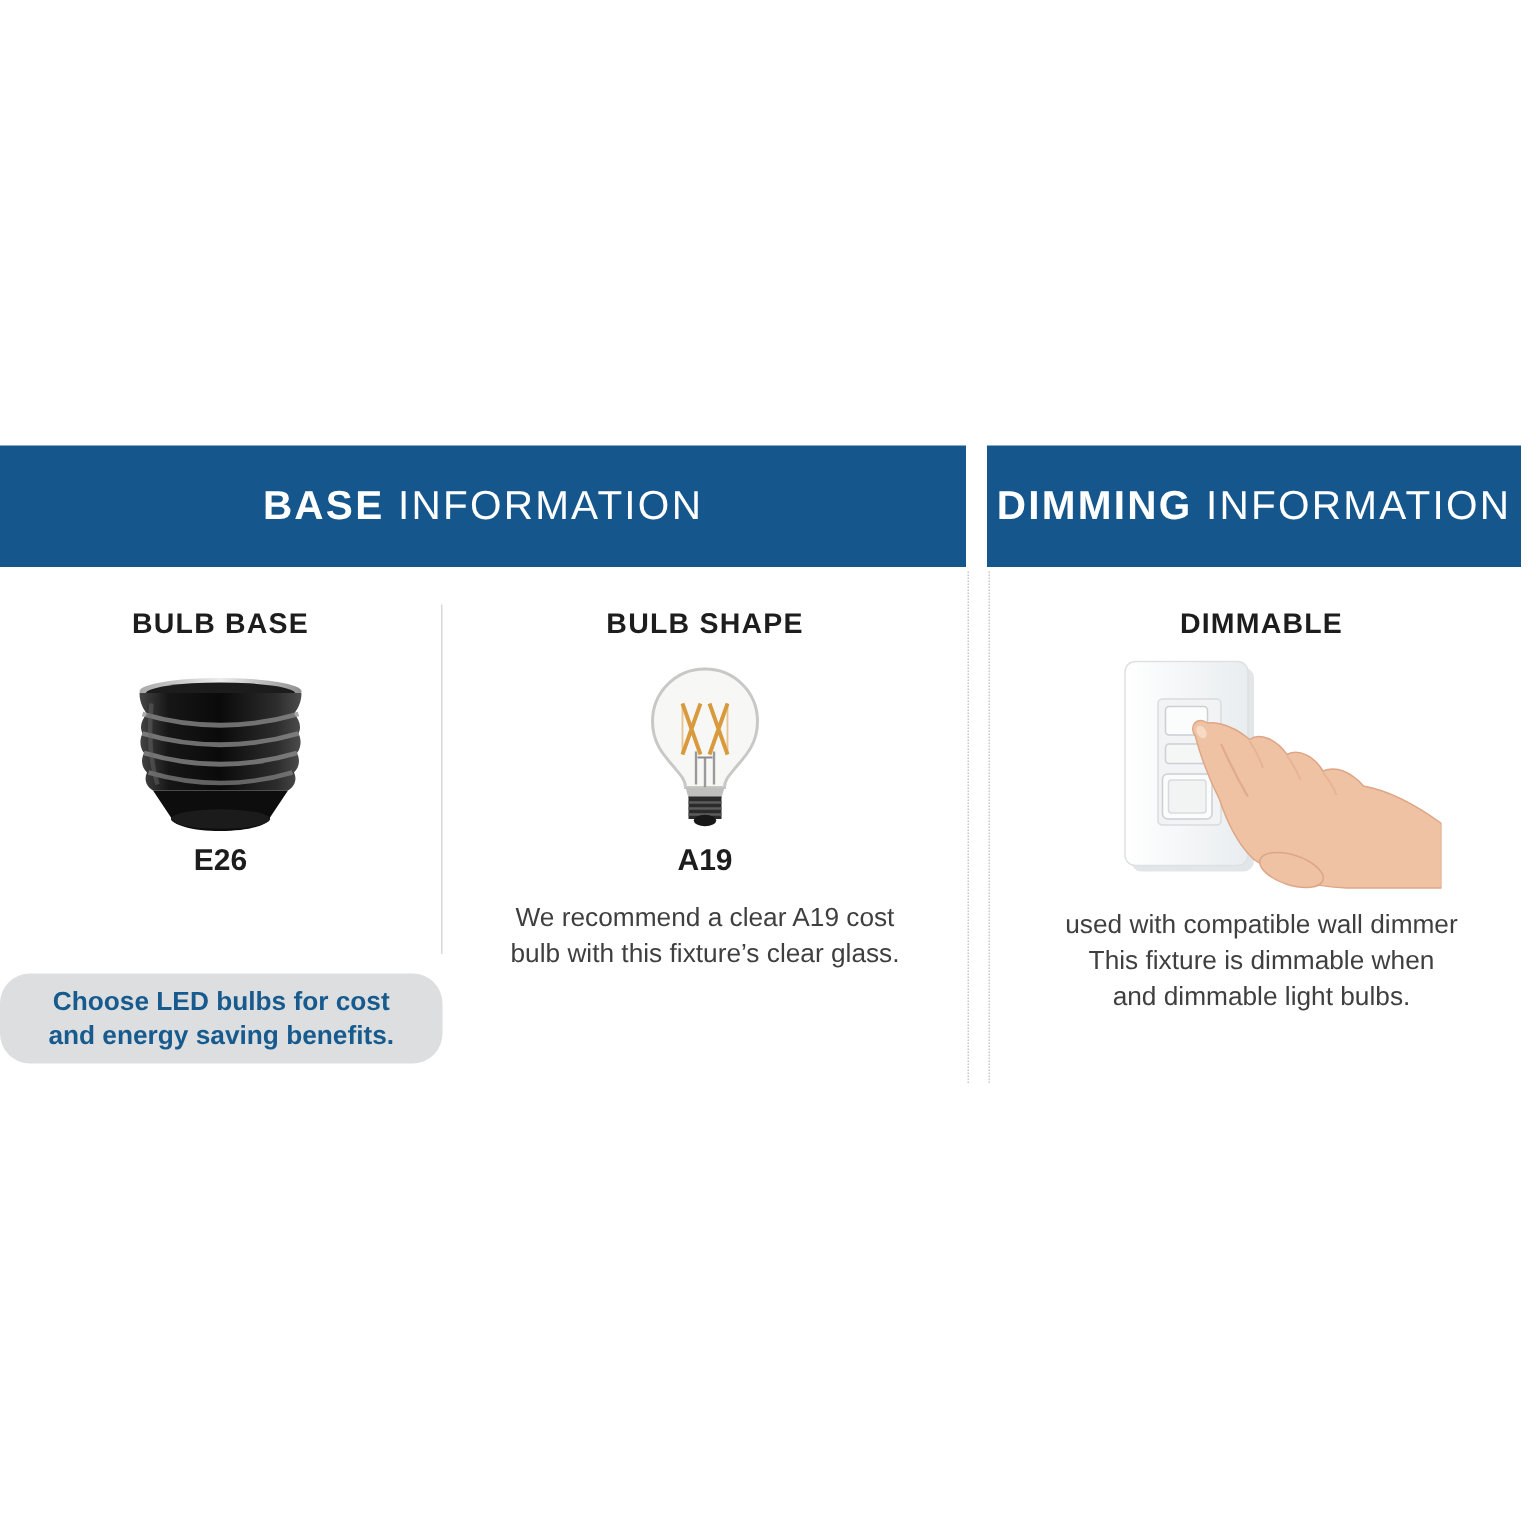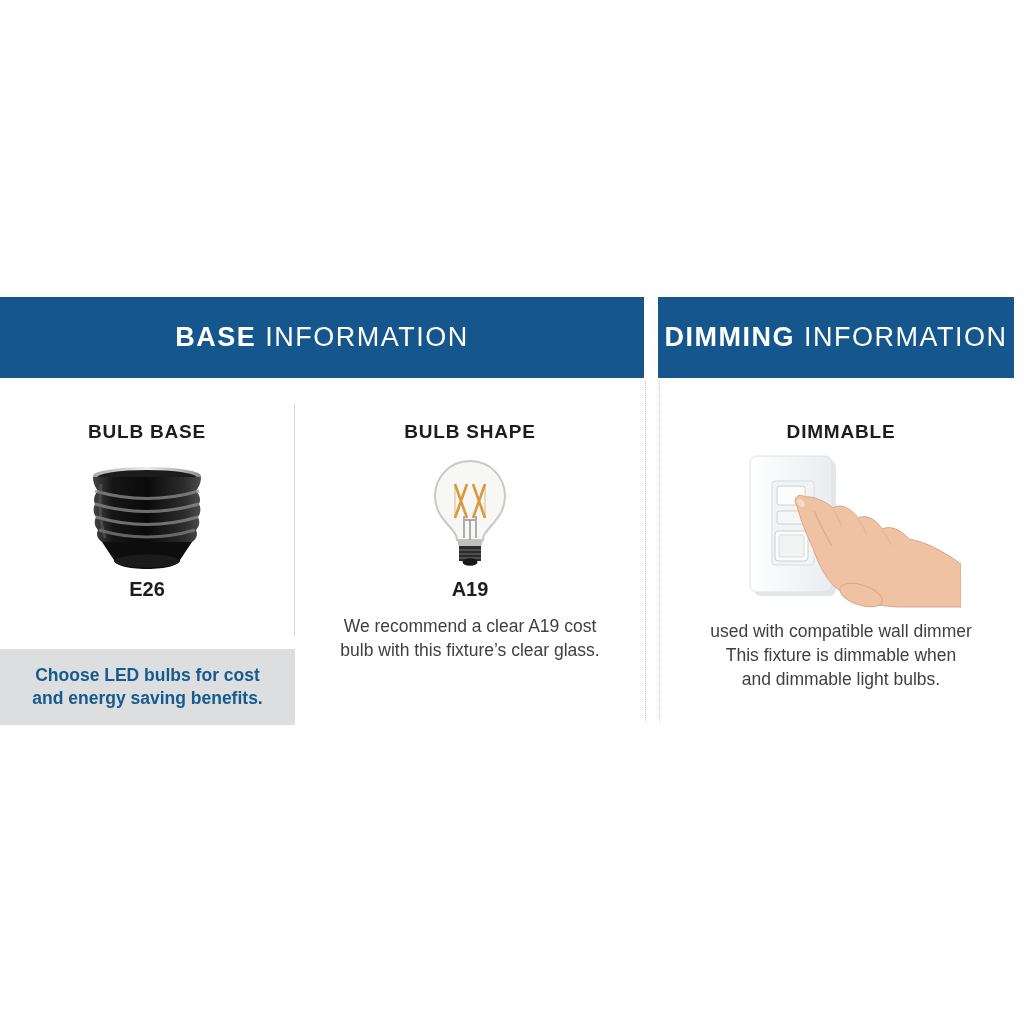--- a/index.html
+++ b/index.html
@@ -20,21 +20,21 @@
     font-size:27px;
     letter-spacing:1.5px;
     white-space:nowrap;
   }
   .header-bar .hdr-bold{font-weight:700;margin-right:9px;}
   .header-bar .hdr-reg{font-weight:400;}
   .bar-bulb{left:0;width:644px;}
   .bar-dim{left:658px;width:356px;}
   
   .col{
-    position:absolute;top:418px;
+    position:absolute;top:403px;
     display:flex;flex-direction:column;align-items:center;
     text-align:center;
   }
   .col-base{left:0;width:294px;}
   .col-shape{left:296px;width:348px;text-align:center;}
   .col-dim{left:658px;width:366px;}
   .col-heading{
     font-size:19px;font-weight:700;color:#1d1d1d;
     letter-spacing:0.8px;margin:3px 0 0 0;
   }
@@ -56,24 +56,24 @@
     border-left:1px solid #d8d8d8;
   }
   .dotline{
     position:absolute;top:381px;height:341px;width:0;
     border-left:1px dotted #c6c6c6;
   }
   .dot-a{left:645px;}
   .dot-b{left:659px;}
   
   .tip-box{
-    position:absolute;left:0;top:649px;width:295px;height:76px;
+    position:absolute;left:0;top:649px;width:295px;height:60px;
     background:#dcdee0;
     display:flex;flex-direction:column;align-items:center;justify-content:center;
-    color:#175a8e;font-size:17.5px;font-weight:700;line-height:23px;
+    color:#175a8e;font-size:17.5px;font-weight:700;line-height:23px;border-radius:20px;
   }
 </style>
 </head>
 <body>
 
 <div class="canvas">
 
   <div class="header-bar bar-bulb">
     <span class="hdr-bold">BASE</span>
     <span class="hdr-reg">INFORMATION</span>

